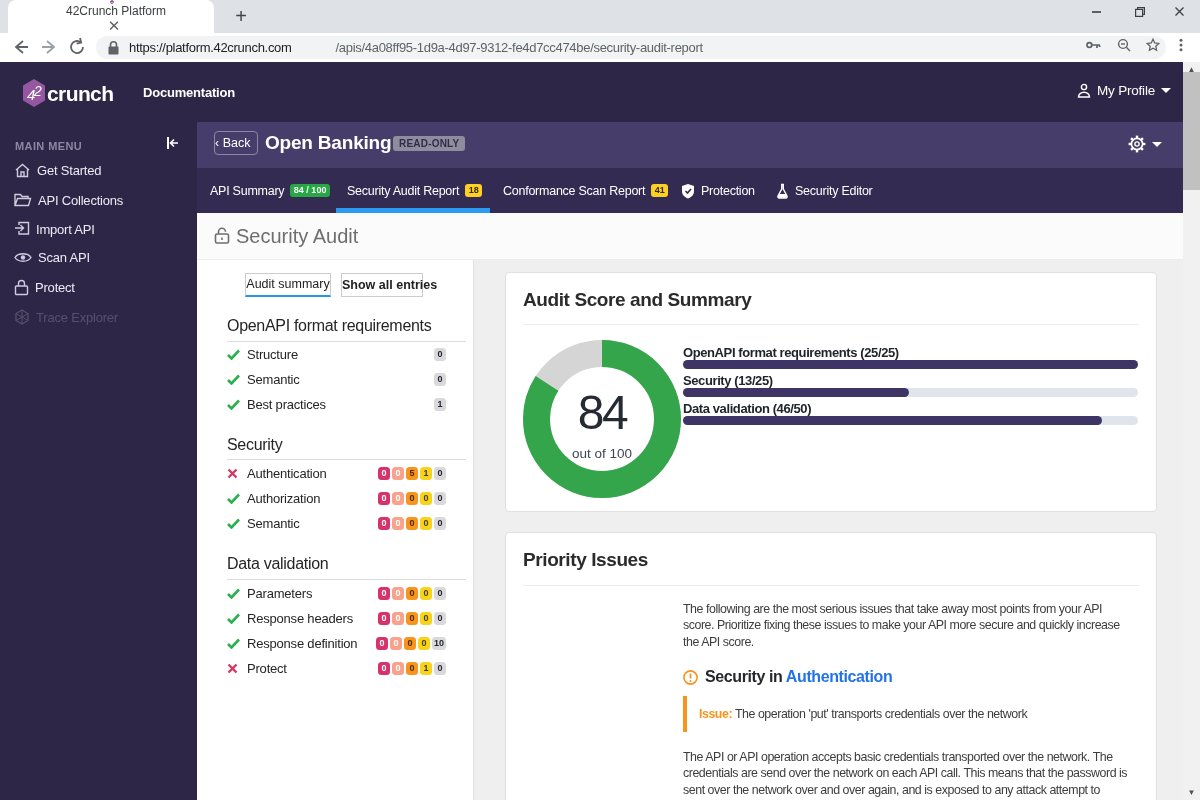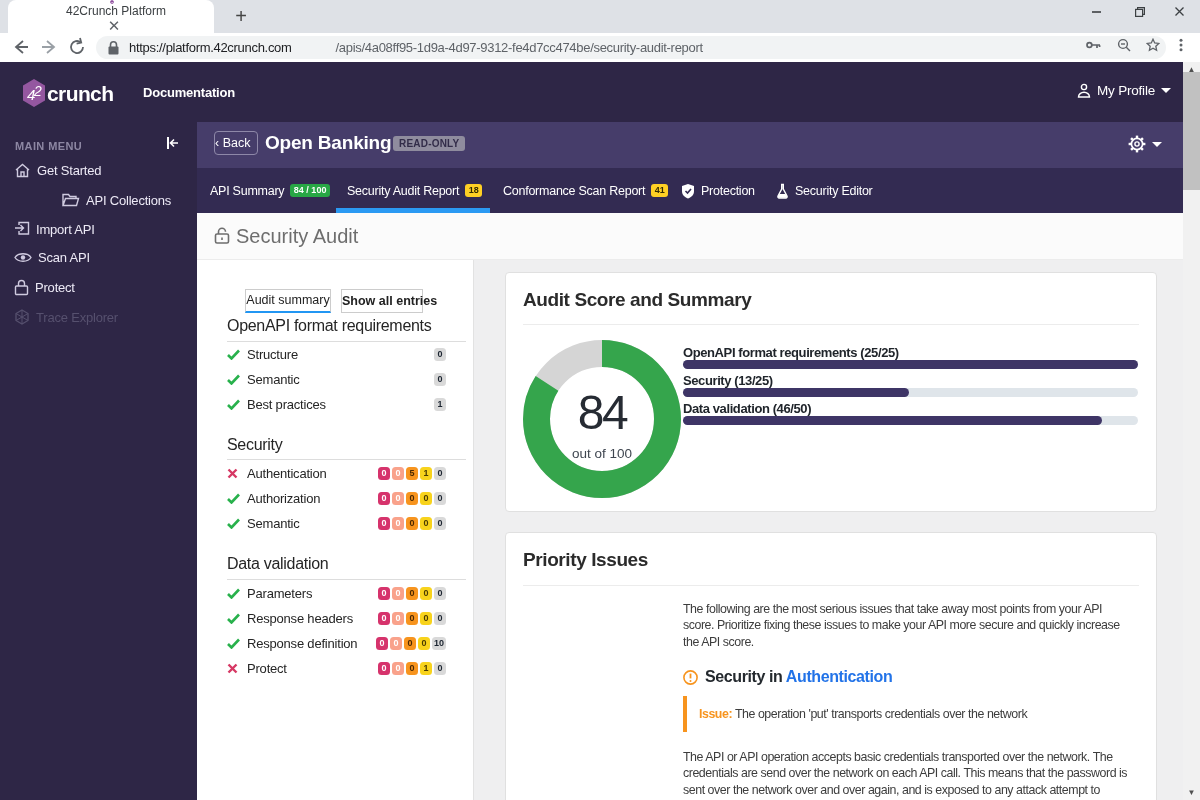--- a/index.html
+++ b/index.html
@@ -51,21 +51,21 @@
 .badge.yellow { background:#ffd024; color:#332b00; }
 #underline { position:absolute; left:139px; top:40px; width:154px; height:5px; background:#2b9af3; }
 
 #secbar { position:absolute; left:0; top:91px; width:986px; height:47px; background:#fbfbfb; border-bottom:1px solid #ececec; }
 #secbar .lab { position:absolute; left:39px; top:12px; font-size:20px; color:#6e6e6e; }
 
 #contentrow { position:absolute; left:0; top:138px; width:986px; height:540px; background:#efeff0; }
 #leftpanel { position:absolute; left:0; top:0; width:277px; height:540px; background:#fff; border-right:1px solid #e2e2e2; }
 
 
-.selbtn { position:absolute; top:13px; height:24px; background:#fff; border:1px solid #ccc; font-size:12.5px; color:#222; text-align:center; white-space:nowrap;margin-top:16px; }
+.selbtn { position:absolute; top:13px; height:24px; background:#fff; border:1px solid #ccc; font-size:12.5px; color:#222; text-align:center; white-space:nowrap; }
 #btn1 { left:48px; width:86px; border-bottom:2px solid #2196f3; line-height:20px;}
 #btn2 { left:144px; width:82px; line-height:22px;font-weight:bold; }
 .lph { position:absolute; left:30px; font-size:16px; color:#252525; letter-spacing:-0.3px; white-space:nowrap; }
 .lphr { position:absolute; left:30px; width:239px; height:1px; background:#ddd; }
 .lrow { position:absolute; left:30px; width:219px; height:14px; display:flex; align-items:center; }
 .lrow .lbl { font-size:13px; letter-spacing:-0.2px; color:#252525; margin-left:7px; }
 .lrow .bds { position:absolute; right:0; display:flex; gap:2px; }
 .nb { display:inline-block; min-width:12px; height:13px; border-radius:3.5px; font-size:9px; font-weight:700; text-align:center; line-height:13px; padding:0 2px; }
 .nb.c1 { background:#d6336c; color:#fff; }
 .nb.c2 { background:#f9a28b; color:#fff; }
@@ -191,21 +191,21 @@
       <svg id="collapse" width="12" height="12" viewBox="0 0 12 12">
           <line x1="1" y1="0" x2="1" y2="12" stroke="#fff" stroke-width="2"></line>
           <path d="M11 6 H4 M7 2.5 L3.5 6 L7 9.5" stroke="#fff" stroke-width="1.6" fill="none"></path>
         </svg>
       <div class="sitem" style="top:40px;">
           <svg width="17" height="17" viewBox="0 0 17 17">
             <path d="M2 8 L8.5 2.5 L15 8 M3.5 7 V14.5 H13.5 V7 M7 14.5 V10 H10 V14.5" fill="none" stroke="#cfcadf" stroke-width="1.4"></path>
           </svg>
           <span>Get Started</span>
         </div>
-      <div class="sitem" style="top:70px;margin-left:48px;">
+      <div class="sitem" style="top:70px;">
           <svg width="18" height="16" viewBox="0 0 18 16">
             <path d="M1 13.5 V2.5 H6.5 L8 4.5 H14 V6.5 M1 13.5 L3.5 6.5 H16.5 L14.5 13.5 Z" fill="none" stroke="#cfcadf" stroke-width="1.4"></path>
           </svg>
           <span>API Collections</span>
         </div>
       <div class="sitem" style="top:99px;">
           <svg width="16" height="17" viewBox="0 0 16 17">
             <path d="M5 4 V1.5 H14.5 V13 H5 V10" fill="none" stroke="#cfcadf" stroke-width="1.4"></path>
             <path d="M1 7 H9 M6.5 4 L9.5 7 L6.5 10" fill="none" stroke="#cfcadf" stroke-width="1.4"></path>
           </svg>

